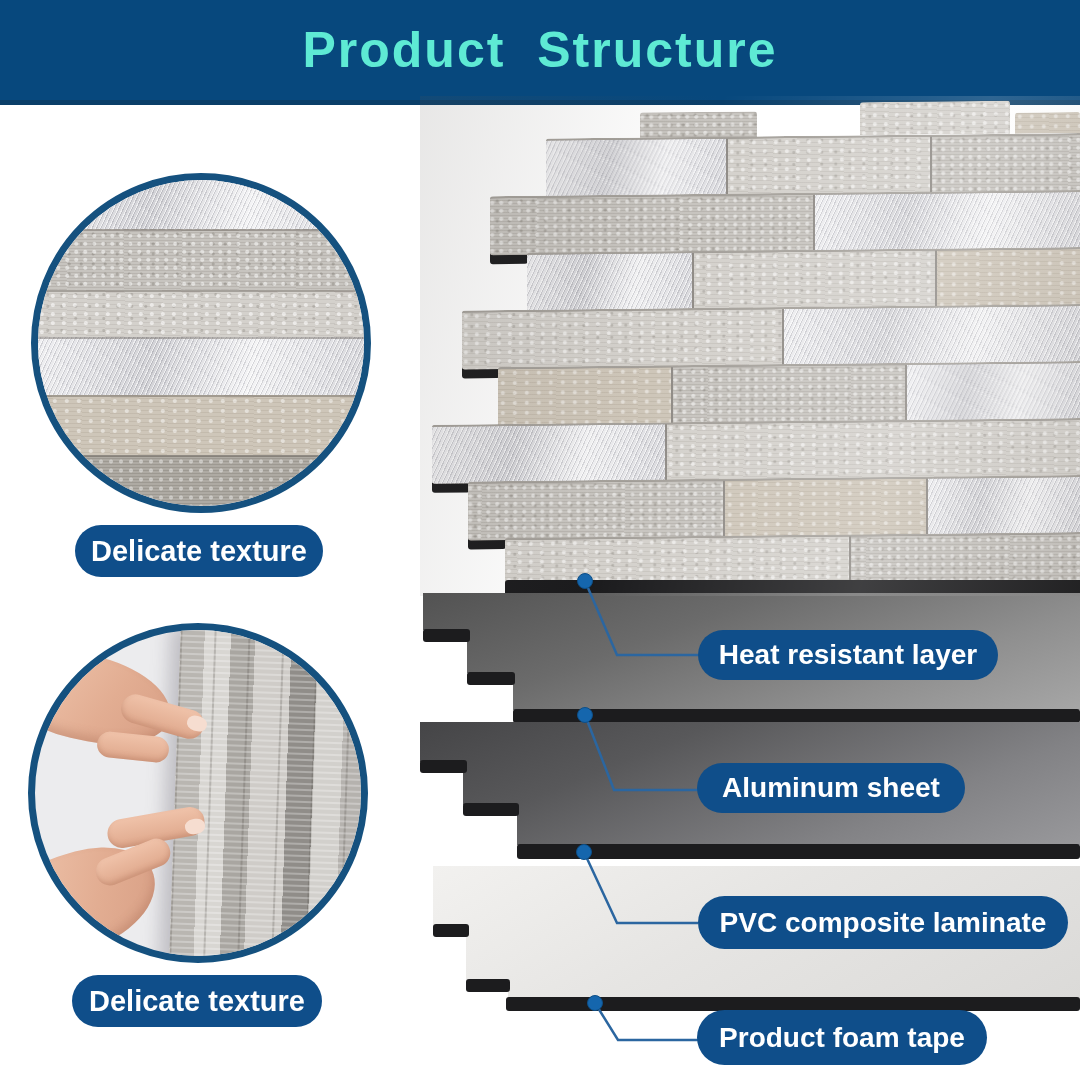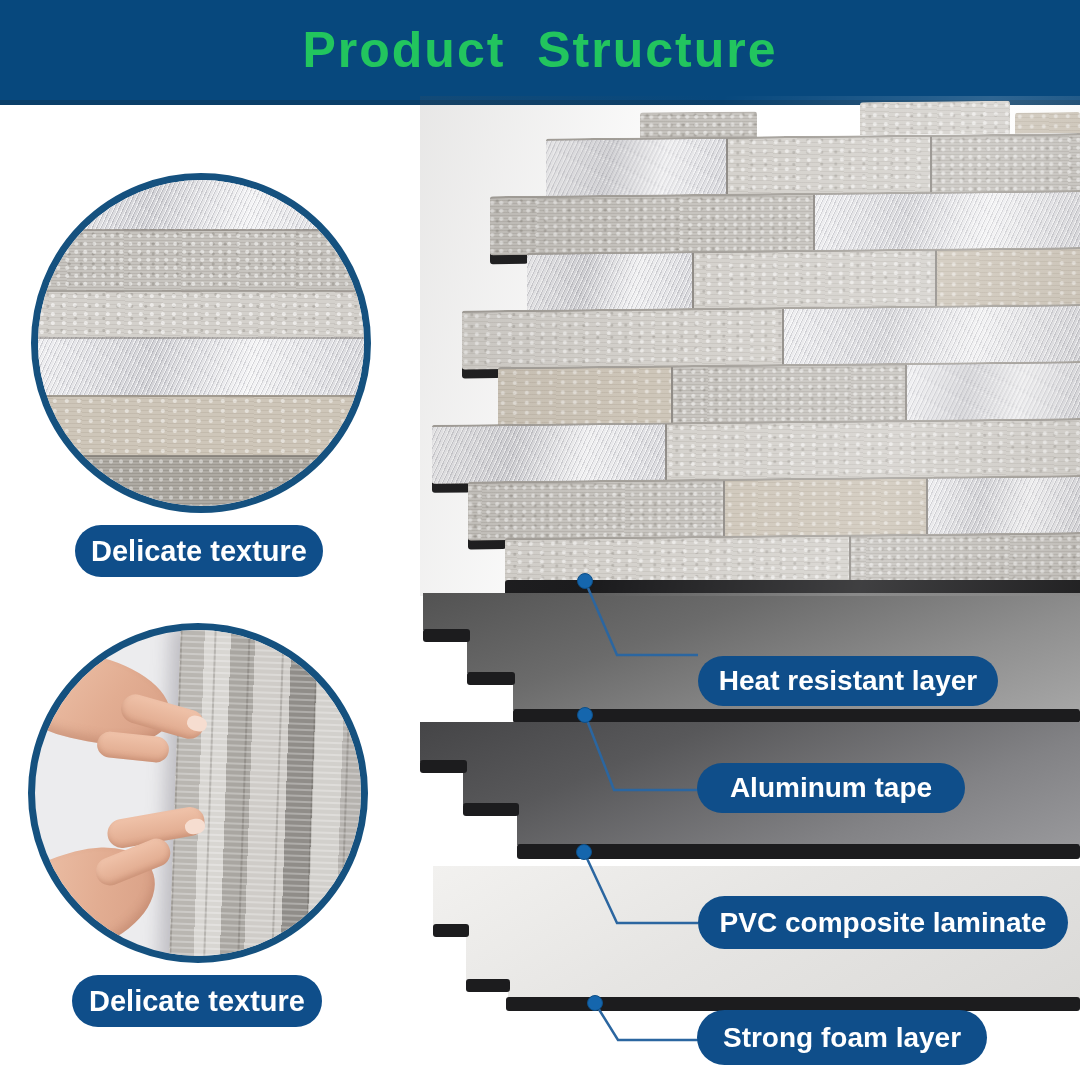--- a/index.html
+++ b/index.html
@@ -8,21 +8,21 @@
     background:#ffffff;font-family:"Liberation Sans",sans-serif;
   }
   .abs{position:absolute;}
 
   
   #header{
     left:0;top:0;width:1080px;height:100px;background:#07487d;
     border-bottom:5px solid #0a3e68;display:flex;align-items:center;justify-content:center;
   }
   #title{
-    color:#22c55e;font-size:50px;font-weight:700;letter-spacing:2px;word-spacing:16px;
+    color:#5eead4;font-size:50px;font-weight:700;letter-spacing:2px;word-spacing:16px;
   }
 
   
   .tx-rough{
     background-color:#d4d1cc;
     background-image:
       radial-gradient(circle at 35% 45%, rgba(255,255,255,.55) 0 1.5px, transparent 2.5px),
       radial-gradient(circle at 70% 20%, rgba(115,110,102,.28) 0 1px, transparent 2px),
       repeating-linear-gradient(3deg, rgba(120,114,106,.13) 0 1px, transparent 1px 4px);
     background-size:11px 9px,14px 12px,auto;
@@ -194,31 +194,31 @@
     <polyline points="595,1003 618,1040 698,1040"></polyline>
   </g>
   <g fill="#1566ad" stroke="#0d4f88" stroke-width="1">
     <circle cx="585" cy="581" r="7.5"></circle>
     <circle cx="585" cy="715" r="7.5"></circle>
     <circle cx="584" cy="852" r="7.5"></circle>
     <circle cx="595" cy="1003" r="7.5"></circle>
   </g>
 </svg>
 
-<div class="pill pill-right" style="left:698px;top:656px;width:300px;height:50px;">
+<div class="pill pill-right" style="left:698px;top:630px;width:300px;height:50px;">
   <span>Heat resistant layer</span>
 </div>
 <div class="pill pill-right" style="left:697px;top:763px;width:268px;height:50px;">
-  <span>Aluminum tape</span>
+  <span>Aluminum sheet</span>
 </div>
 <div class="pill pill-right" style="left:698px;top:896px;width:370px;height:53px;">
   <span>PVC composite laminate</span>
 </div>
 <div class="pill pill-right" style="left:697px;top:1010px;width:290px;height:55px;">
-  <span>Strong foam layer</span>
+  <span>Product foam tape</span>
 </div>
 
 <div class="photo-circle" style="left:31px;top:173px;">
   <div class="stripe tx-brushed" style="height:15%;border-top:none;"></div>
   <div class="stripe tx-rough2" style="height:18%;"></div>
   <div class="stripe tx-rough" style="height:14%;"></div>
   <div class="stripe tx-brushed" style="height:17%;"></div>
   <div class="stripe tx-warm" style="height:18%;"></div>
   <div class="stripe tx-dark" style="height:18%;"></div>
 </div>

